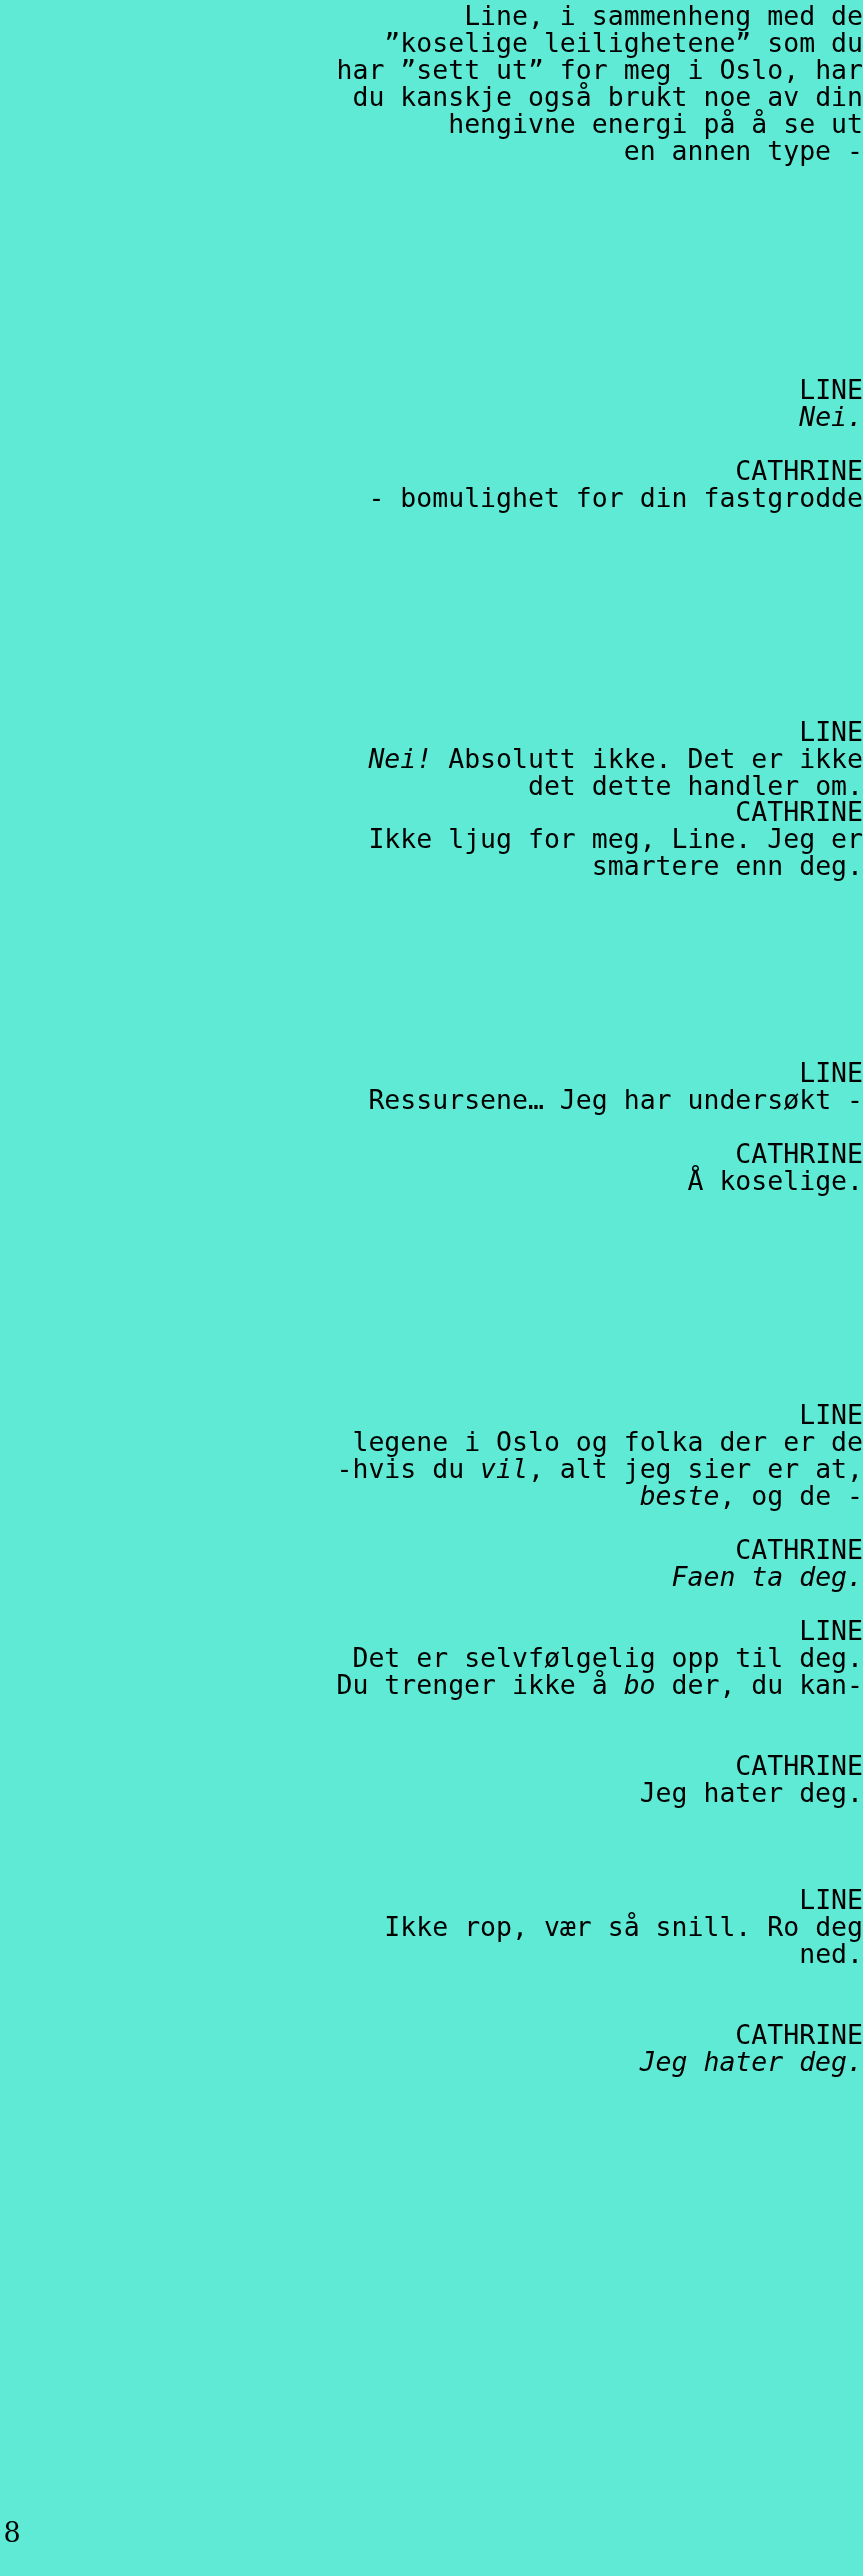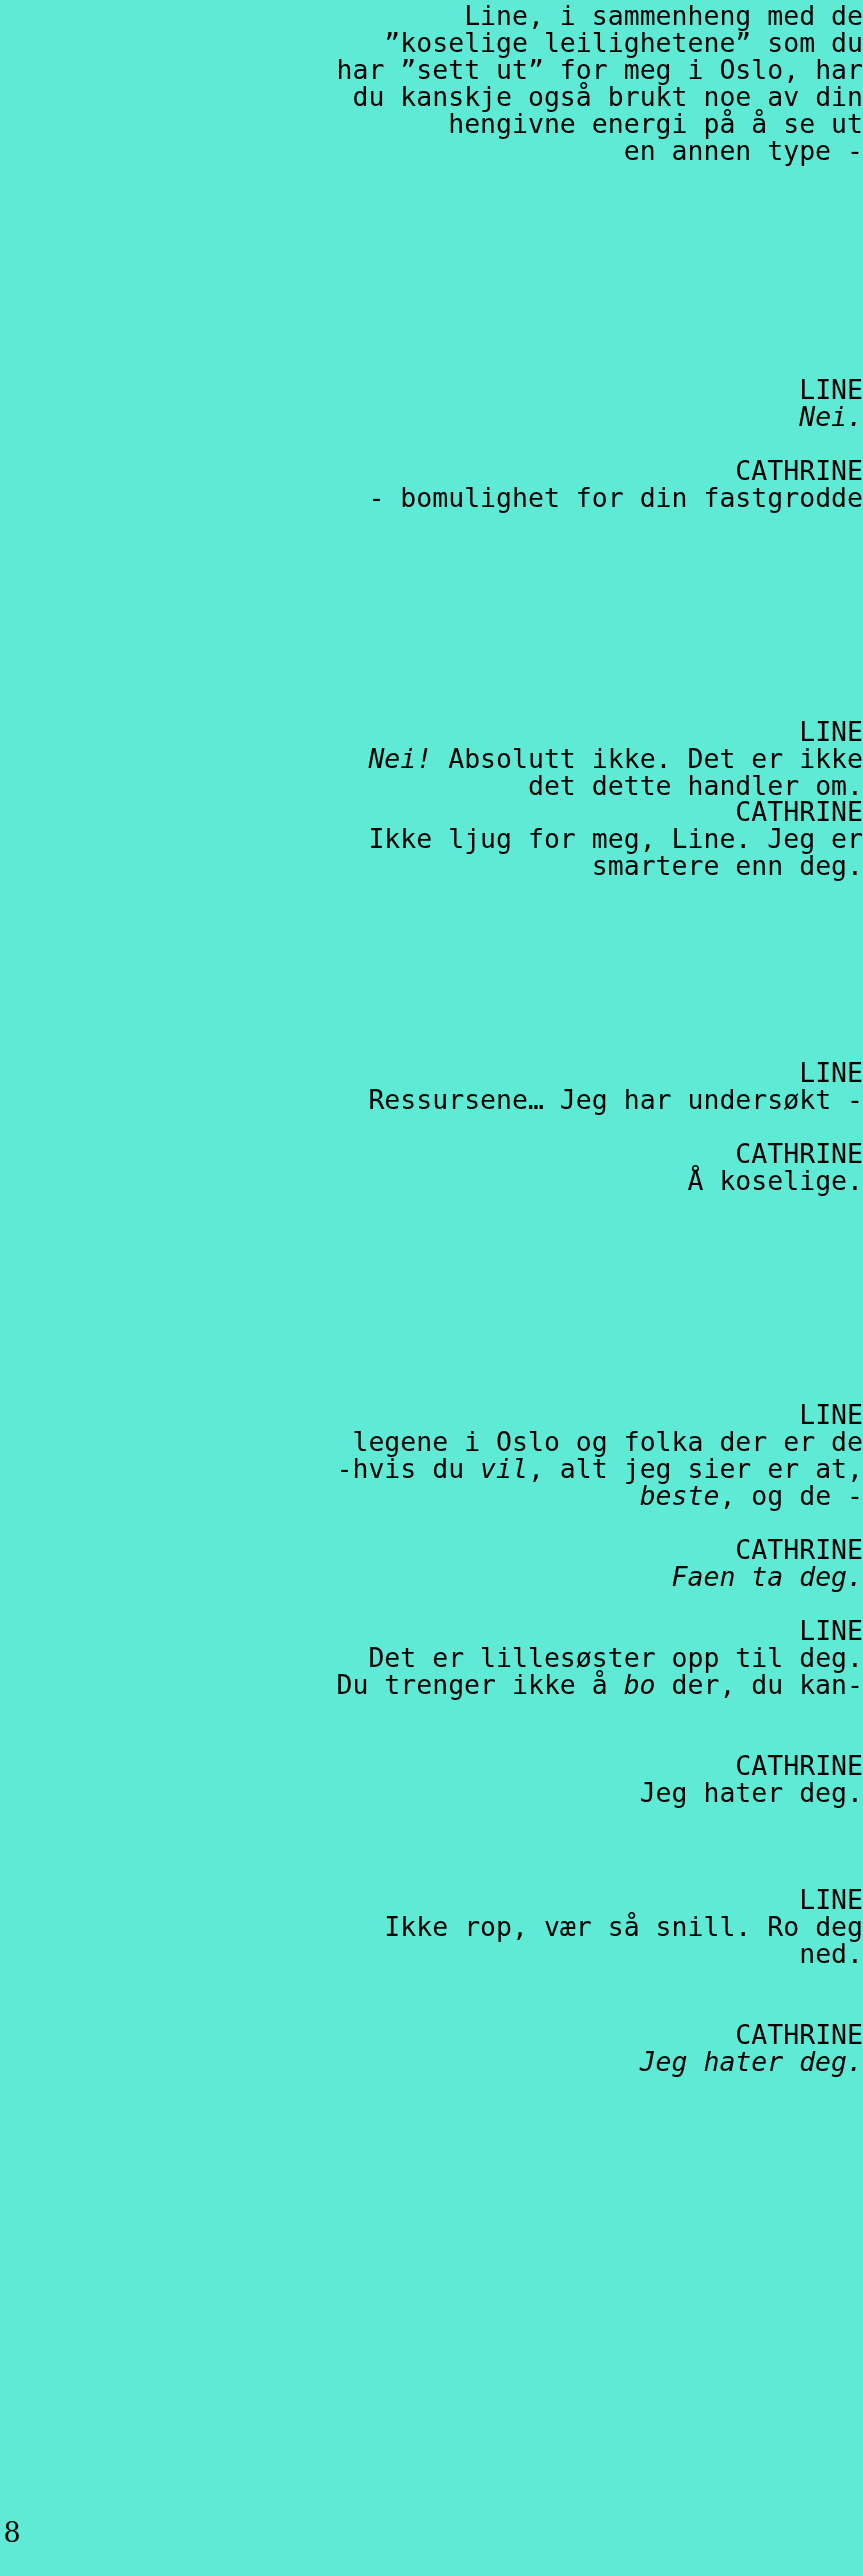--- a/index.html
+++ b/index.html
@@ -112,21 +112,21 @@
       <div class="block" style="top: 1401px;">
         <div class="cue" style="padding-left: 128px; line-height: 27px;">LINE</div>
         <div class="dialogue" style="line-height: 27px;"><span class="line" style="height: 27px;">legene i Oslo og folka der er de</span><span class="line" style="height: 27px;">-hvis du <span class="ital">vil</span>, alt jeg sier er at,</span><span class="line" style="height: 27px;"><span class="ital">beste</span>, og de -</span></div>
       </div>
       <div class="block" style="top: 1536px;">
         <div class="cue" style="padding-left: 128px; line-height: 27px;">CATHRINE</div>
         <div class="dialogue" style="line-height: 27px;"><span class="line" style="height: 27px;"><span class="ital">Faen ta deg.</span></span></div>
       </div>
       <div class="block" style="top: 1617px;">
         <div class="cue" style="padding-left: 128px; line-height: 27px;">LINE</div>
-        <div class="dialogue" style="line-height: 27px;"><span class="line" style="height: 27px;">Det er lillesøster opp til deg.</span><span class="line" style="height: 27px;">Du trenger ikke å <span class="ital">bo</span> der, du kan-</span></div>
+        <div class="dialogue" style="line-height: 27px;"><span class="line" style="height: 27px;">Det er selvfølgelig opp til deg.</span><span class="line" style="height: 27px;">Du trenger ikke å <span class="ital">bo</span> der, du kan-</span></div>
       </div>
       <div class="block" style="top: 1752px;">
         <div class="cue" style="padding-left: 128px; line-height: 27px;">CATHRINE</div>
         <div class="dialogue" style="line-height: 27px;"><span class="line" style="height: 27px;">Jeg hater deg.</span></div>
       </div>
       <div class="block" style="top: 1886px;">
         <div class="cue" style="padding-left: 128px; line-height: 27px;">LINE</div>
         <div class="dialogue" style="line-height: 27px;"><span class="line" style="height: 27px;">Ikke rop, vær så snill. Ro deg</span><span class="line" style="height: 27px;">ned.</span></div>
       </div>
       <div class="block" style="top: 2021px;">

